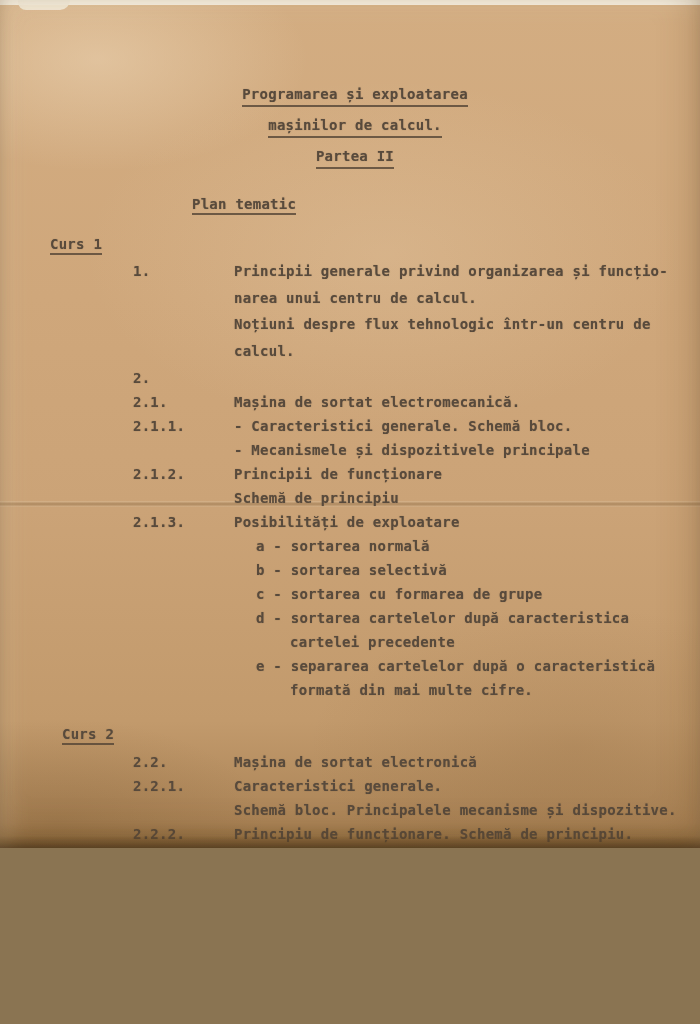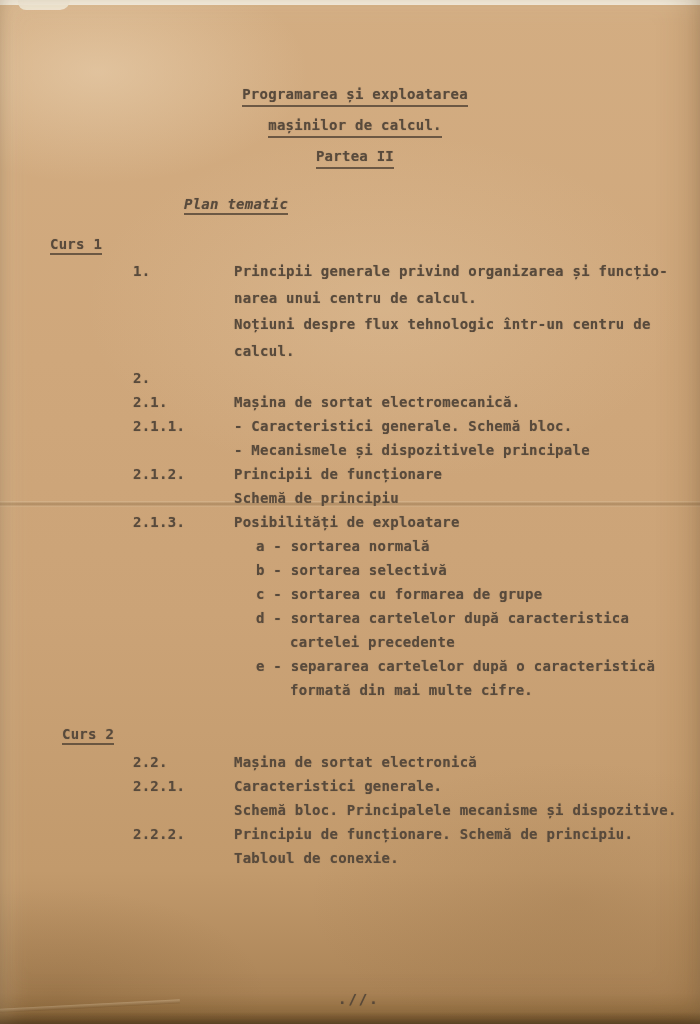--- a/index.html
+++ b/index.html
@@ -1,17 +1,17 @@
 <!DOCTYPE html>
 <html><head>
 <meta charset="utf-8">
 <style>
   html,body { margin:0; padding:0; background:#8a7452; }
   .paper {
-    position:relative; width:700px; height:1024px; overflow:hidden;
+    position:relative; width:700px; height:848px; overflow:hidden;
     font-family:"DejaVu Sans Mono","Liberation Mono",monospace;
     font-size:14px; font-weight:bold; letter-spacing:0.25px;
     color:#584a3c; text-shadow:0 0 1px rgba(88,74,58,0.5);
     background:
       radial-gradient(ellipse 300px 160px at 14% 7%, rgba(242,222,192,0.45), transparent 70%),
       radial-gradient(ellipse 430px 250px at 55% 30%, rgba(236,212,178,0.25), transparent 70%),
       radial-gradient(ellipse 380px 200px at 82% 88%, rgba(120,85,45,0.16), transparent 70%),
       radial-gradient(ellipse 300px 150px at 8% 97%, rgba(110,78,40,0.22), transparent 70%),
       linear-gradient(180deg,#d3ad82 0%,#cfa77b 35%,#cba377 60%,#c29a6c 85%,#ab8457 97%,#8f6c3e 100%);
   }
@@ -30,21 +30,21 @@
   .crease2 { position:absolute; top:1004px; left:0px; width:180px; height:4px; transform:rotate(-3deg);
     background:linear-gradient(180deg, rgba(255,238,208,0.3), rgba(108,78,42,0.3)); }
 
   .abs { position:absolute; }
   .u { display:inline-block; border-bottom:2px solid rgba(82,68,52,0.8); padding-bottom:1px; }
 
   .title-block { left:230px; top:84px; width:250px; text-align:center; }
   .title-line { line-height:20px; margin-bottom:8px; }
   .title-line.part { margin-top:3px;text-decoration:underline; }
 
-  .plan-heading { left:184px; top:196px;font-style:italic; }
+  .plan-heading { left:192px; top:196px; }
   .curs1-head   { left:50px;  top:236px; }
   .curs2-head   { left:62px;  top:726px; }
 
   .blockA { left:133px; top:258px; width:560px; }
   .blockA .row { line-height:26.5px; }
   .blockB { left:133px; top:366px; width:560px; }
   .blockC { left:133px; top:750px; width:560px; }
   .blockD { left:320px; top:906px; width:370px; line-height:24px; }
 
   .row { display:flex; line-height:24px; }

